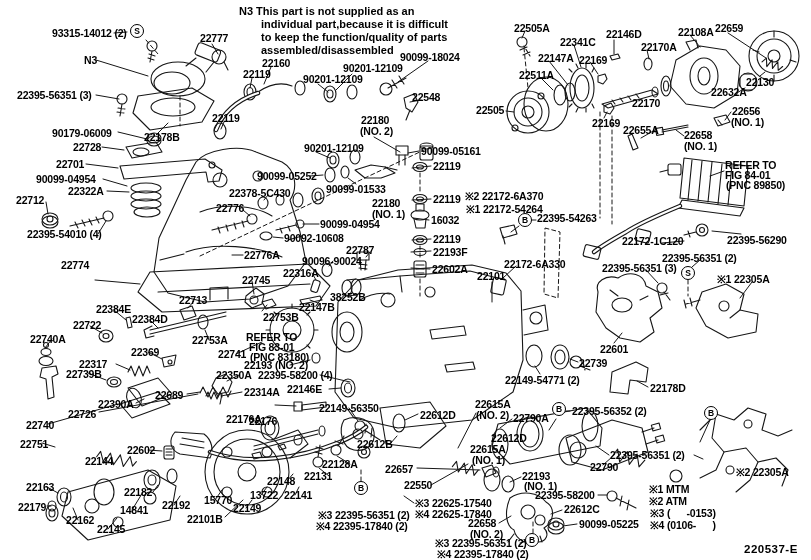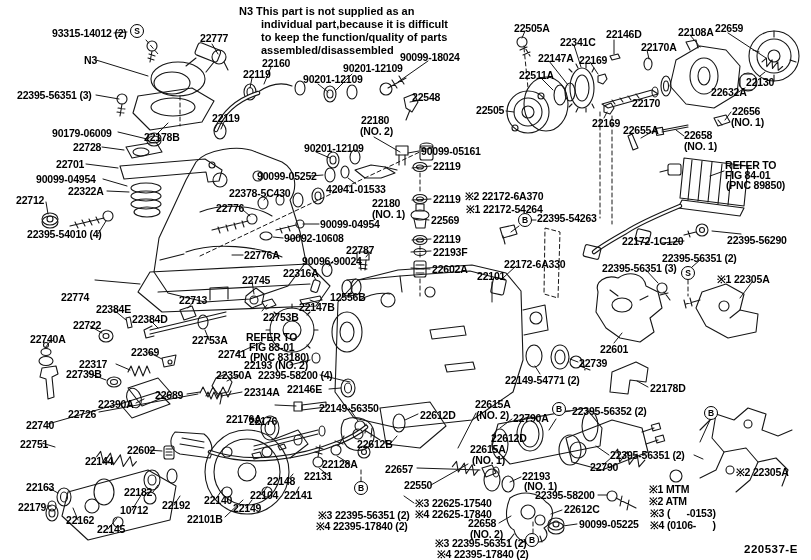--- a/index.html
+++ b/index.html
@@ -529,59 +529,59 @@
 <div class="L" style="left:421px;top:146px">90099-05161</div>
 <div class="L" style="left:73px;top:142px">22728</div>
 <div class="L" style="left:56px;top:159px">22701</div>
 <div class="L" style="left:36px;top:174px">90099-04954</div>
 <div class="L" style="left:68px;top:186px">22322A</div>
 <div class="L" style="left:257px;top:171px">90099-05252</div>
 <div class="L" style="left:229px;top:188px">22378-5C430</div>
 <div class="L" style="left:433px;top:161px">22119</div>
 <div class="L" style="left:16px;top:195px">22712</div>
 <div class="L" style="left:216px;top:203px">22776</div>
-<div class="L" style="left:326px;top:184px">42041-01533</div>
+<div class="L" style="left:326px;top:184px">90099-01533</div>
 <div class="L" style="left:372px;top:198px">22180</div>
 <div class="L" style="left:372px;top:209px">(NO. 1)</div>
 <div class="L" style="left:433px;top:194px">22119</div>
 <div class="L" style="left:465px;top:191px">※2 22172-6A370</div>
 <div class="L" style="left:466px;top:204px">※1 22172-54264</div>
 <div class="L" style="left:27px;top:229px">22395-54010 (4)</div>
 <div class="L" style="left:320px;top:219px">90099-04954</div>
-<div class="L" style="left:431px;top:215px">22569</div>
+<div class="L" style="left:431px;top:215px">16032</div>
 <div class="L" style="left:537px;top:213px">22395-54263</div>
 <div class="L" style="left:284px;top:233px">90092-10608</div>
 <div class="L" style="left:433px;top:234px">22119</div>
 <div class="L" style="left:244px;top:250px">22776A</div>
 <div class="L" style="left:346px;top:245px">22787</div>
 <div class="L" style="left:433px;top:247px">22193F</div>
 <div class="L" style="left:504px;top:259px">22172-6A330</div>
 <div class="L" style="left:662px;top:253px">22395-56351 (2)</div>
 <div class="L" style="left:602px;top:263px">22395-56351 (3)</div>
 <div class="L" style="left:302px;top:256px">90096-90024</div>
 <div class="L" style="left:432px;top:264px">22602A</div>
 <div class="L" style="left:622px;top:236px">22172-1C120</div>
 <div class="L" style="left:727px;top:235px">22395-56290</div>
 <div class="L" style="left:283px;top:268px">22316A</div>
 <div class="L" style="left:477px;top:271px">22101</div>
 <div class="L" style="left:717px;top:274px">※1 22305A</div>
-<div class="L" style="left:61px;top:292px">22774</div>
+<div class="L" style="left:61px;top:260px">22774</div>
 <div class="L" style="left:242px;top:275px">22745</div>
 <div class="L" style="left:725px;top:160px">REFER TO</div>
 <div class="L" style="left:725px;top:170px">FIG 84-01</div>
 <div class="L" style="left:726px;top:180px">(PNC 89850)</div>
 <div class="L" style="left:684px;top:130px">22658</div>
 <div class="L" style="left:684px;top:141px">(NO. 1)</div>
 <div class="L" style="left:732px;top:106px">22656</div>
 <div class="L" style="left:731px;top:117px">(NO. 1)</div>
 <div class="L" style="left:623px;top:125px">22655A</div>
 <div class="L" style="left:179px;top:295px">22713</div>
 <div class="L" style="left:96px;top:304px">22384E</div>
 <div class="L" style="left:132px;top:314px">22384D</div>
-<div class="L" style="left:330px;top:292px">12556B</div>
+<div class="L" style="left:330px;top:292px">38252B</div>
 <div class="L" style="left:299px;top:302px">22147B</div>
 <div class="L" style="left:263px;top:312px">22753B</div>
 <div class="L" style="left:73px;top:320px">22722</div>
 <div class="L" style="left:30px;top:334px">22740A</div>
 <div class="L" style="left:246px;top:332px">REFER TO</div>
 <div class="L" style="left:249px;top:342px">FIG 83-01</div>
 <div class="L" style="left:218px;top:349px">22741</div>
 <div class="L" style="left:250px;top:352px">(PNC 83180)</div>
 <div class="L" style="left:131px;top:347px">22369</div>
 <div class="L" style="left:79px;top:359px">22317</div>
@@ -618,29 +618,29 @@
 <div class="L" style="left:590px;top:462px">22790</div>
 <div class="L" style="left:85px;top:456px">22144</div>
 <div class="L" style="left:385px;top:464px">22657</div>
 <div class="L" style="left:322px;top:459px">22128A</div>
 <div class="L" style="left:304px;top:471px">22131</div>
 <div class="L" style="left:267px;top:476px">22148</div>
 <div class="L" style="left:404px;top:480px">22550</div>
 <div class="L" style="left:26px;top:482px">22163</div>
 <div class="L" style="left:124px;top:487px">22182</div>
 <div class="L" style="left:162px;top:500px">22192</div>
-<div class="L" style="left:204px;top:495px">22140</div>
-<div class="L" style="left:250px;top:490px">22104</div>
+<div class="L" style="left:204px;top:495px">15770</div>
+<div class="L" style="left:250px;top:490px">13722</div>
 <div class="L" style="left:284px;top:490px">22141</div>
 <div class="L" style="left:522px;top:471px">22193</div>
 <div class="L" style="left:524px;top:481px">(NO. 1)</div>
 <div class="L" style="left:736px;top:467px">※2 22305A</div>
 <div class="L" style="left:18px;top:502px">22179</div>
 <div class="L" style="left:233px;top:503px">22149</div>
-<div class="L" style="left:120px;top:505px">10712</div>
+<div class="L" style="left:120px;top:505px">14841</div>
 <div class="L" style="left:535px;top:490px">22395-58200</div>
 <div class="L" style="left:564px;top:504px">22612C</div>
 <div class="L" style="left:187px;top:514px">22101B</div>
 <div class="L" style="left:66px;top:515px">22162</div>
 <div class="L" style="left:97px;top:524px">22145</div>
 <div class="L" style="left:415px;top:498px">※3 22625-17540</div>
 <div class="L" style="left:415px;top:509px">※4 22625-17840</div>
 <div class="L" style="left:579px;top:519px">90099-05225</div>
 <div class="L" style="left:318px;top:510px">※3 22395-56351 (2)</div>
 <div class="L" style="left:316px;top:521px">※4 22395-17840 (2)</div>

